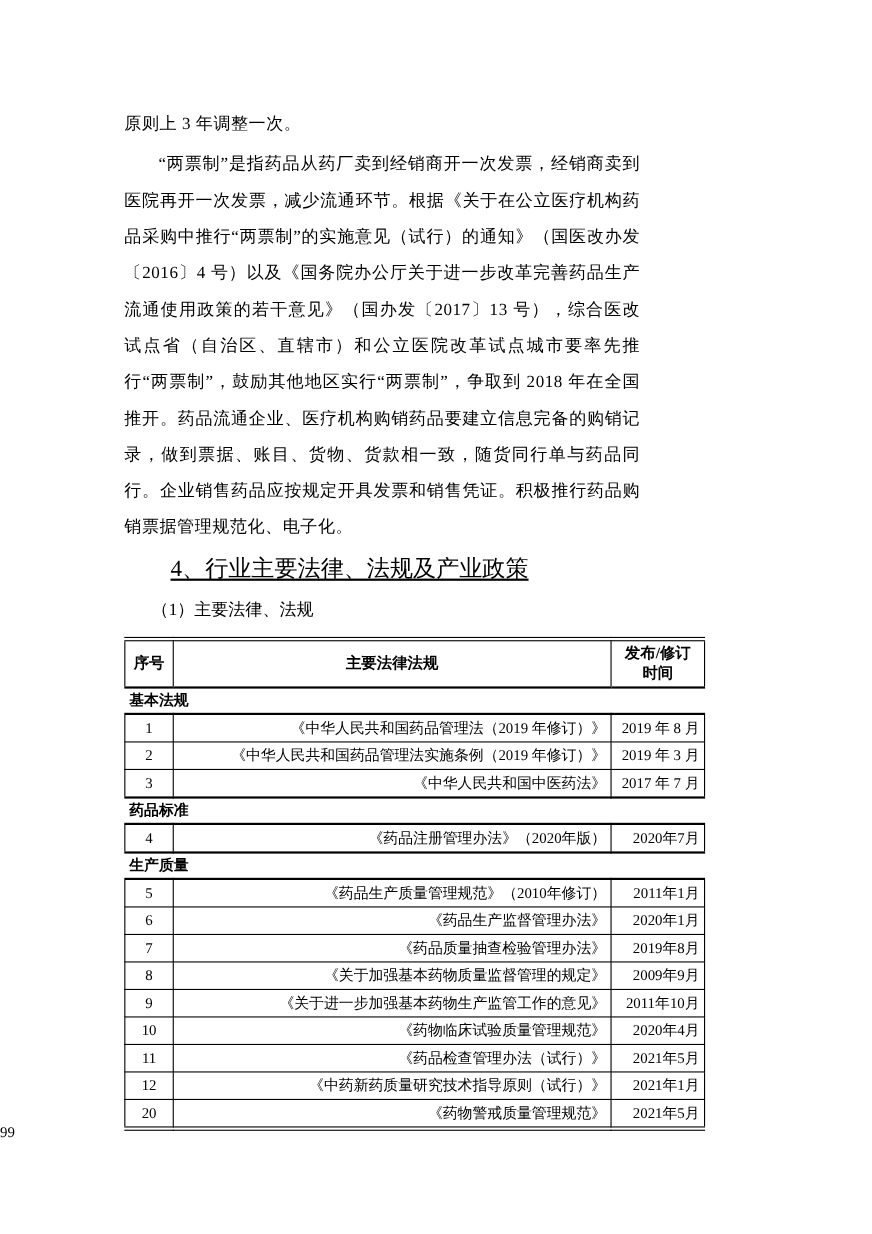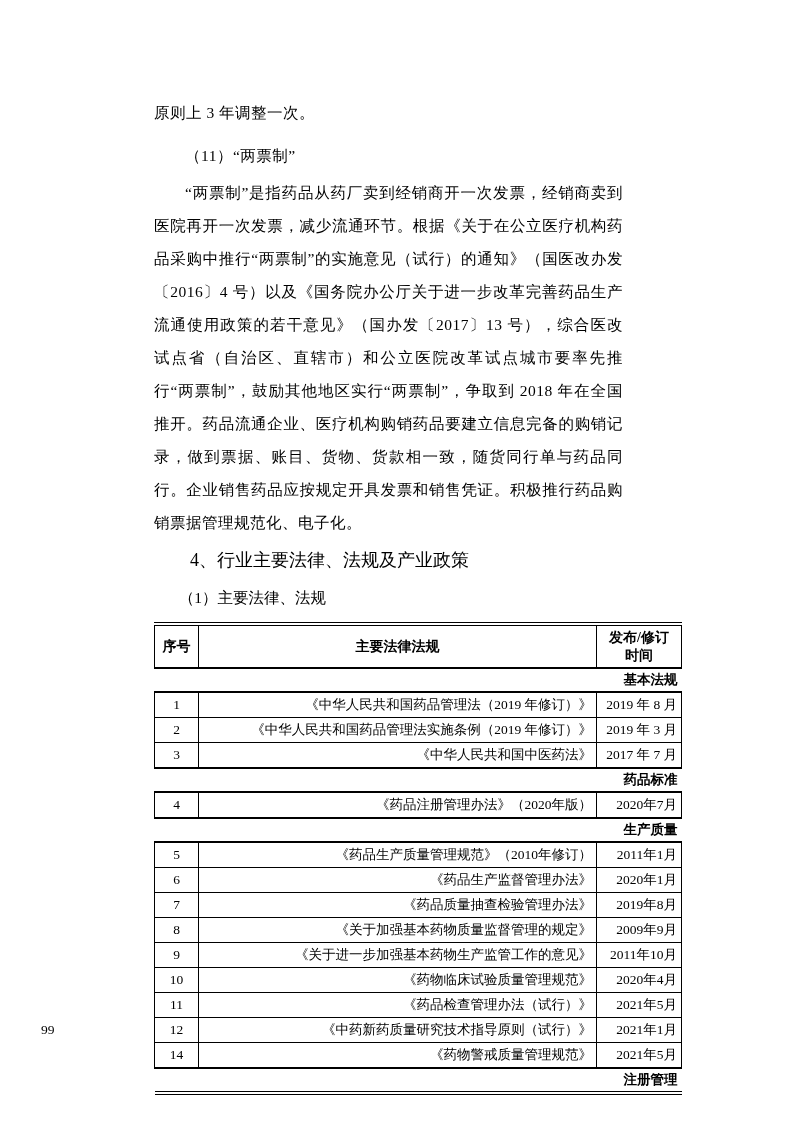--- a/index.html
+++ b/index.html
@@ -10,43 +10,43 @@
   .page {
     position: relative;
     width: 702px;
     height: 1122px;
     box-sizing: border-box;
     background: #ffffff;
     color: #000000;
     font-family: "Liberation Serif", "DejaVu Serif", serif;
     padding: 96px 120px 0 113px;
     overflow: hidden;
-    margin-left: 41px;
   }
   .para {
     margin: 0;
     font-size: 15.5px;
     line-height: 33px;
     letter-spacing: 0.5px;
     text-align: justify;
   }
   .para.indent { text-indent: 2em; }
   .item-heading {
     margin: 10px 0 0 0;
     font-size: 15.5px;
     line-height: 33px;
     text-indent: 2em;
   }
   .body-para { margin-top: 4px; }
   .sec-heading {
     margin: 5px 0 0 0;
-    font-size: 18px;
+    font-size: 21px;
     line-height: 33px;
     text-indent: 2em;
     font-weight: normal;
+    text-decoration: underline;
   }
   .subsec-heading {
     margin: 4px 0 0 0;
     font-size: 15.5px;
     line-height: 33px;
     text-indent: 1.6em;
     font-weight: normal;
   }
   table.law-table {
     width: 527px;
@@ -72,21 +72,21 @@
     border: 1px solid #000;
     vertical-align: middle;
     padding: 1px 4px;
     height: 22px;
   }
   .law-table tr.section-row td {
     border-left: none;
     border-right: none;
     border-top: 2px solid #000;
     border-bottom: 2px solid #000;
-    text-align: right;
+    text-align: left;
     font-weight: bold;
     height: 20px;
     font-size: 13.5px;
   }
   .law-table td.cell-no { text-align: center; }
   .law-table td.cell-name { text-align: right; padding-left: 9px; }
   .law-table td.cell-date { text-align: right; white-space: nowrap; }
   .page-number {
     position: absolute;
     top: 1022px;
@@ -96,21 +96,20 @@
     font-size: 13.5px;
   }
 </style>
 </head>
 <body>
 
 <div class="page">
 
   <p class="para">原则上 3 年调整一次。</p>
 
-  <p class="para item-heading">（11）“两票制”</p>
 
   <p class="para indent body-para">“两票制”是指药品从药厂卖到经销商开一次发票，经销商卖到医院再开一次发票，减少流通环节。根据《关于在公立医疗机构药品采购中推行“两票制”的实施意见（试行）的通知》（国医改办发〔2016〕4 号）以及《国务院办公厅关于进一步改革完善药品生产流通使用政策的若干意见》（国办发〔2017〕13 号），综合医改试点省（自治区、直辖市）和公立医院改革试点城市要率先推行“两票制”，鼓励其他地区实行“两票制”，争取到 2018 年在全国推开。药品流通企业、医疗机构购销药品要建立信息完备的购销记录，做到票据、账目、货物、货款相一致，随货同行单与药品同行。企业销售药品应按规定开具发票和销售凭证。积极推行药品购销票据管理规范化、电子化。</p>
 
   <h3 class="sec-heading">4、行业主要法律、法规及产业政策</h3>
 
   <h4 class="subsec-heading">（1）主要法律、法规</h4>
 
   <table class="law-table">
     <colgroup>
       <col style="width:44px">
@@ -191,25 +190,22 @@
           <td class="cell-no">11</td>
           <td class="cell-name">《药品检查管理办法（试行）》</td>
           <td class="cell-date">2021年5月</td>
         </tr>
         <tr class="data-row">
           <td class="cell-no">12</td>
           <td class="cell-name">《中药新药质量研究技术指导原则（试行）》</td>
           <td class="cell-date">2021年1月</td>
         </tr>
         <tr class="data-row">
-          <td class="cell-no">14</td>
+          <td class="cell-no">20</td>
           <td class="cell-name">《药物警戒质量管理规范》</td>
           <td class="cell-date">2021年5月</td>
         </tr>
-        <tr class="section-row">
-          <td colspan="3">注册管理</td>
-        </tr>
       </tbody>
   </table>
 
   <div class="page-number">99</div>
 
 </div>
 
 </body></html>

